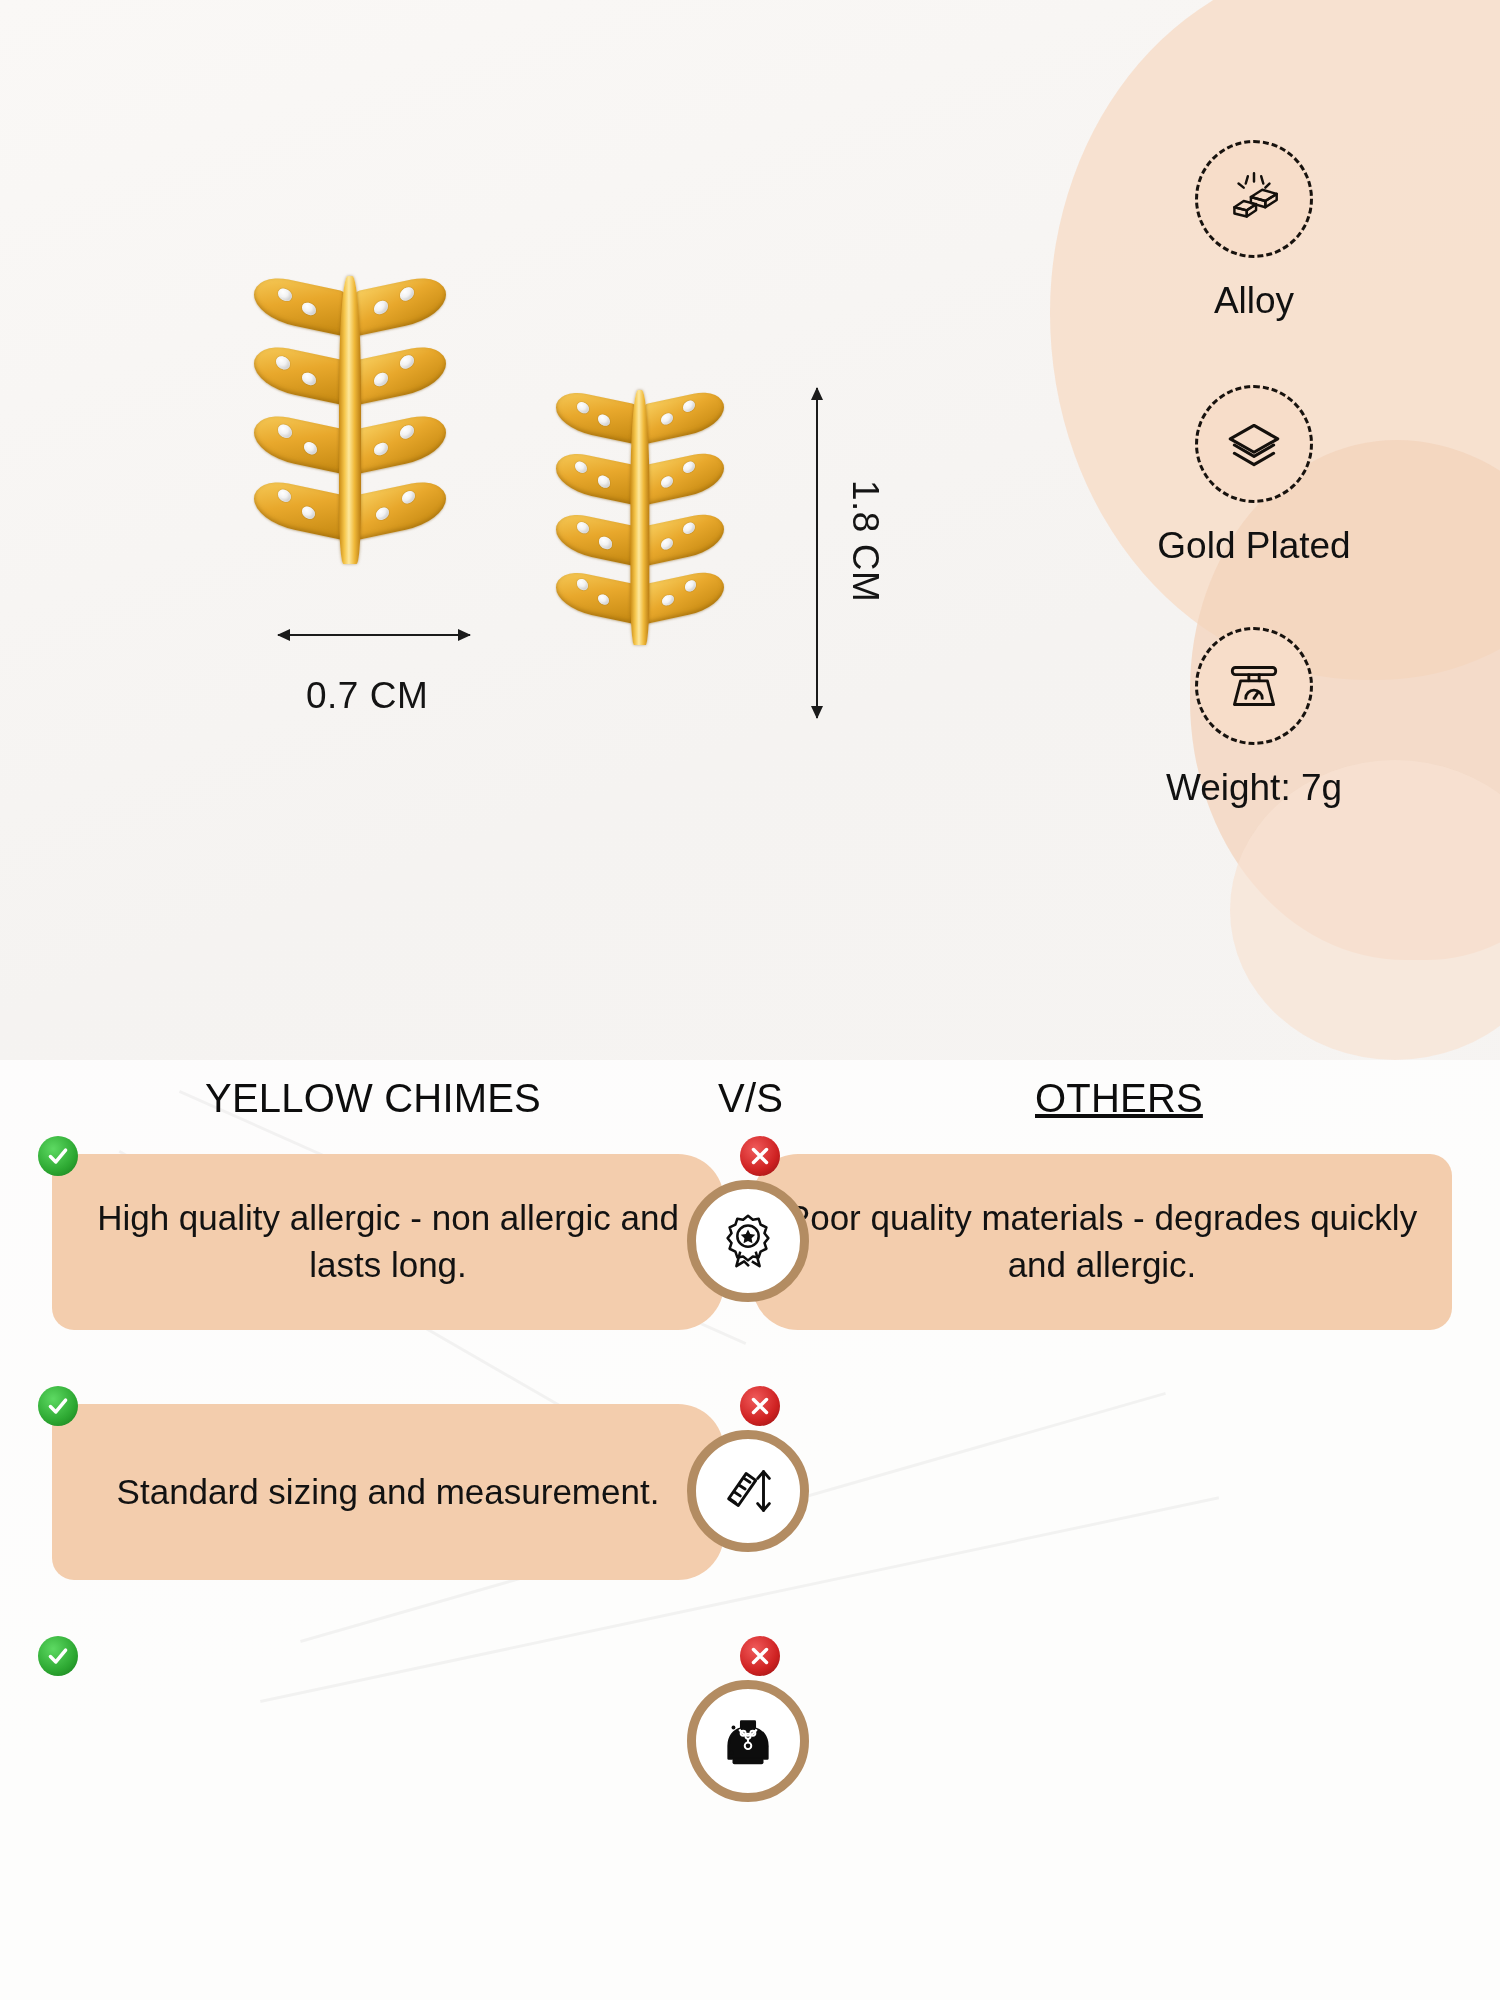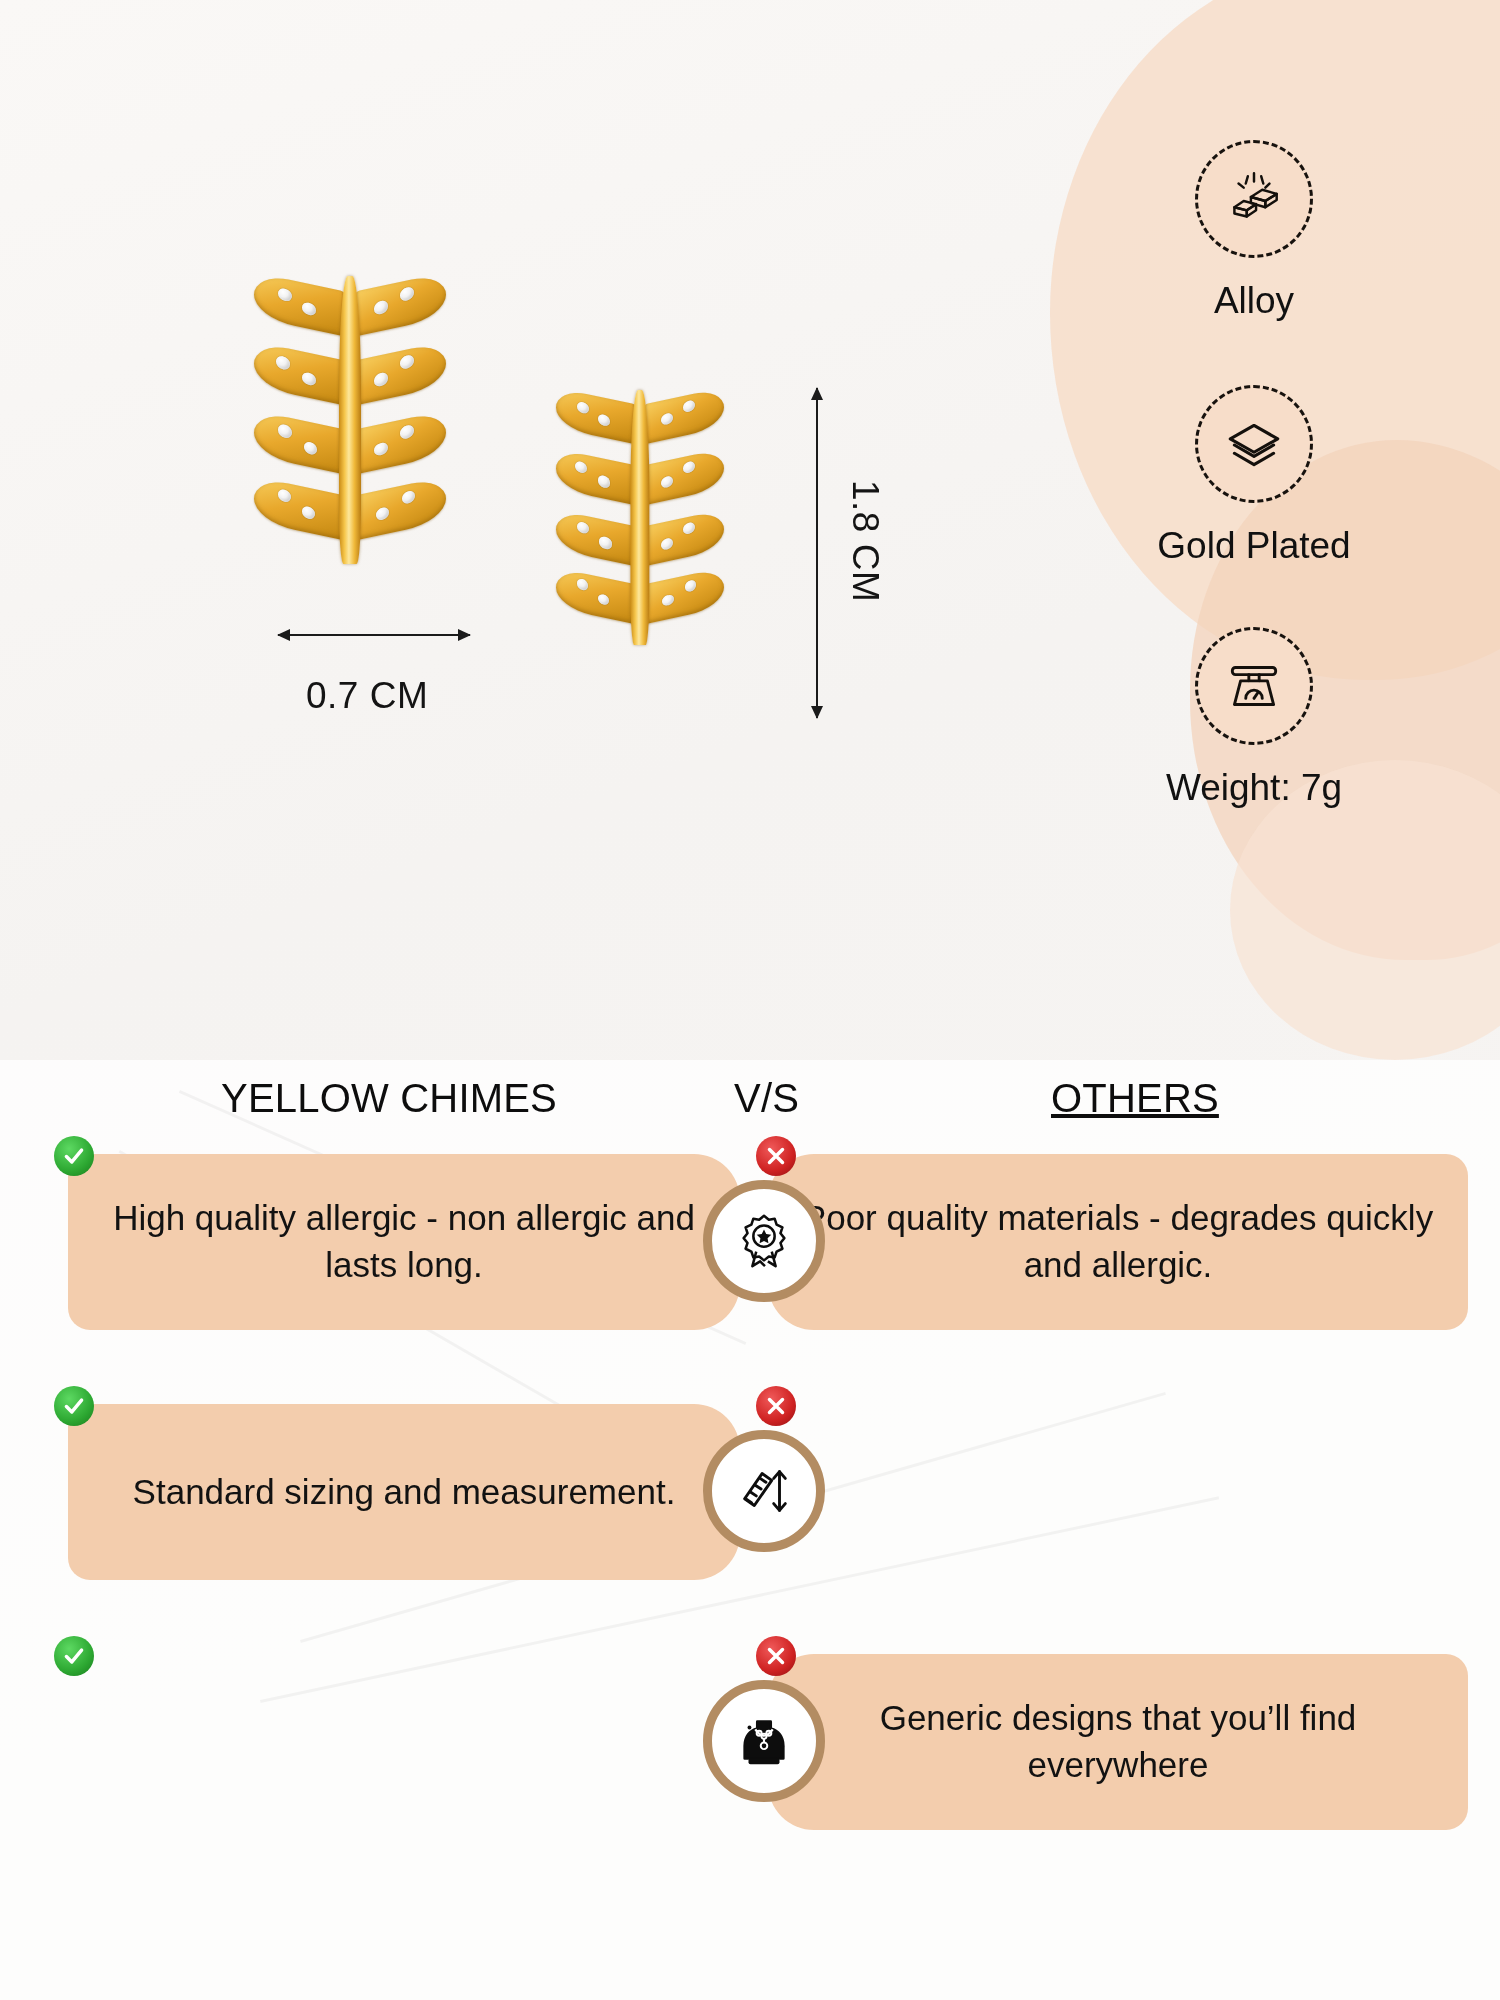--- a/index.html
+++ b/index.html
@@ -126,21 +126,21 @@
     display: flex; align-items: center; justify-content: center;
   }
   .spec-label {
     margin-top: 22px;
     font-size: 37px;
     color: #111;
     white-space: nowrap;
   }
 
   
-  #comparison { position: absolute; left: 16px; top: 1060px; width: 1256px; }
+  #comparison { position: absolute; left: 0; top: 1060px; width: 1256px; }
   .cmp-headers {
     position: relative;
     height: 76px;
   }
   .cmp-h {
     position: absolute;
     font-size: 40px;
     color: #0d0d0d;
     letter-spacing: .2px;
     white-space: nowrap;
@@ -389,23 +389,20 @@
       <svg viewBox="0 0 64 64" fill="none" stroke="#0d0d0d" stroke-width="3" stroke-linecap="round" stroke-linejoin="round">
         <path d="M12 40 L30 14 L40 21 L22 47 z"></path>
         <path d="M18 33 l6 4 M23 26 l6 4 M28 19 l6 4 M13 40 l6 4"></path>
         <path d="M48 12 v40"></path>
         <path d="M42 19 l6 -7 6 7 M42 45 l6 7 6 -7"></path>
       </svg>
     </div>
   </div>
 
   <div class="cmp-row">
-    <div class="pill right">
-      <div class="pill-text">Generic designs that you’ll find everywhere</div>
-    </div>
     <div class="mark tick">
       <svg viewBox="0 0 24 24" fill="none" stroke="#ffffff" stroke-width="3.2" stroke-linecap="round" stroke-linejoin="round">
         <path d="M5 12.5 L10 17.5 L19 6.5"></path>
       </svg>
     </div>
     <div class="mark cross">
       <svg viewBox="0 0 24 24" fill="none" stroke="#ffffff" stroke-width="3.2" stroke-linecap="round">
         <path d="M6 6 L18 18 M18 6 L6 18"></path>
       </svg>
     </div>

